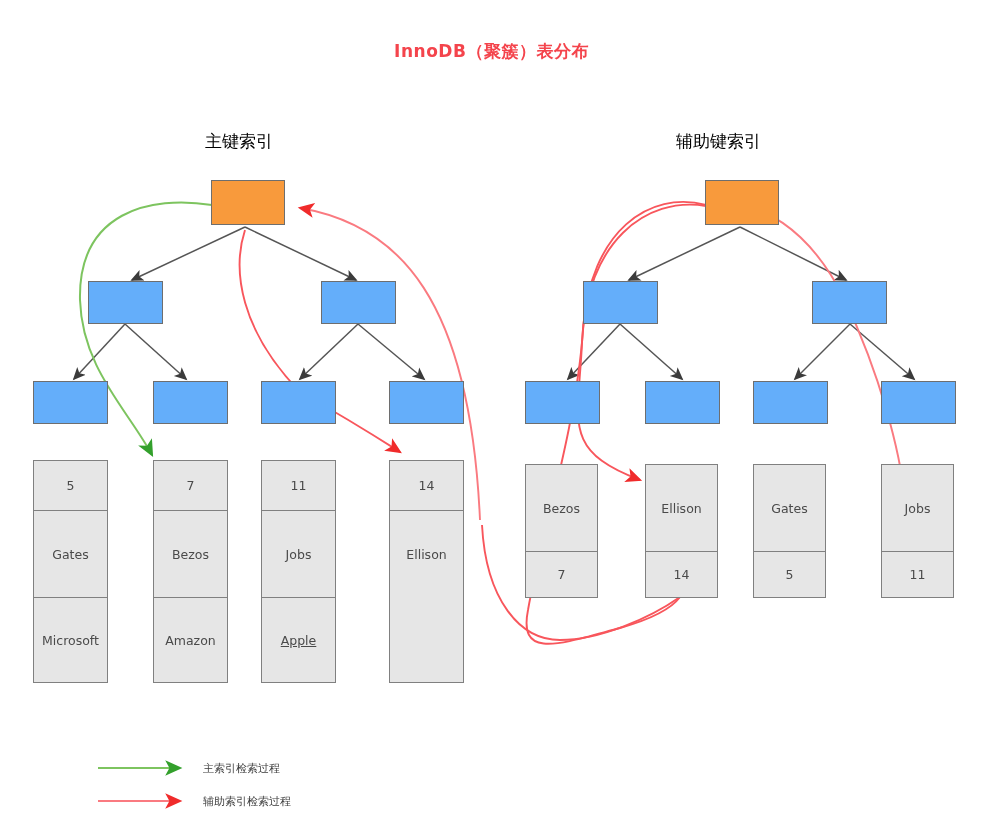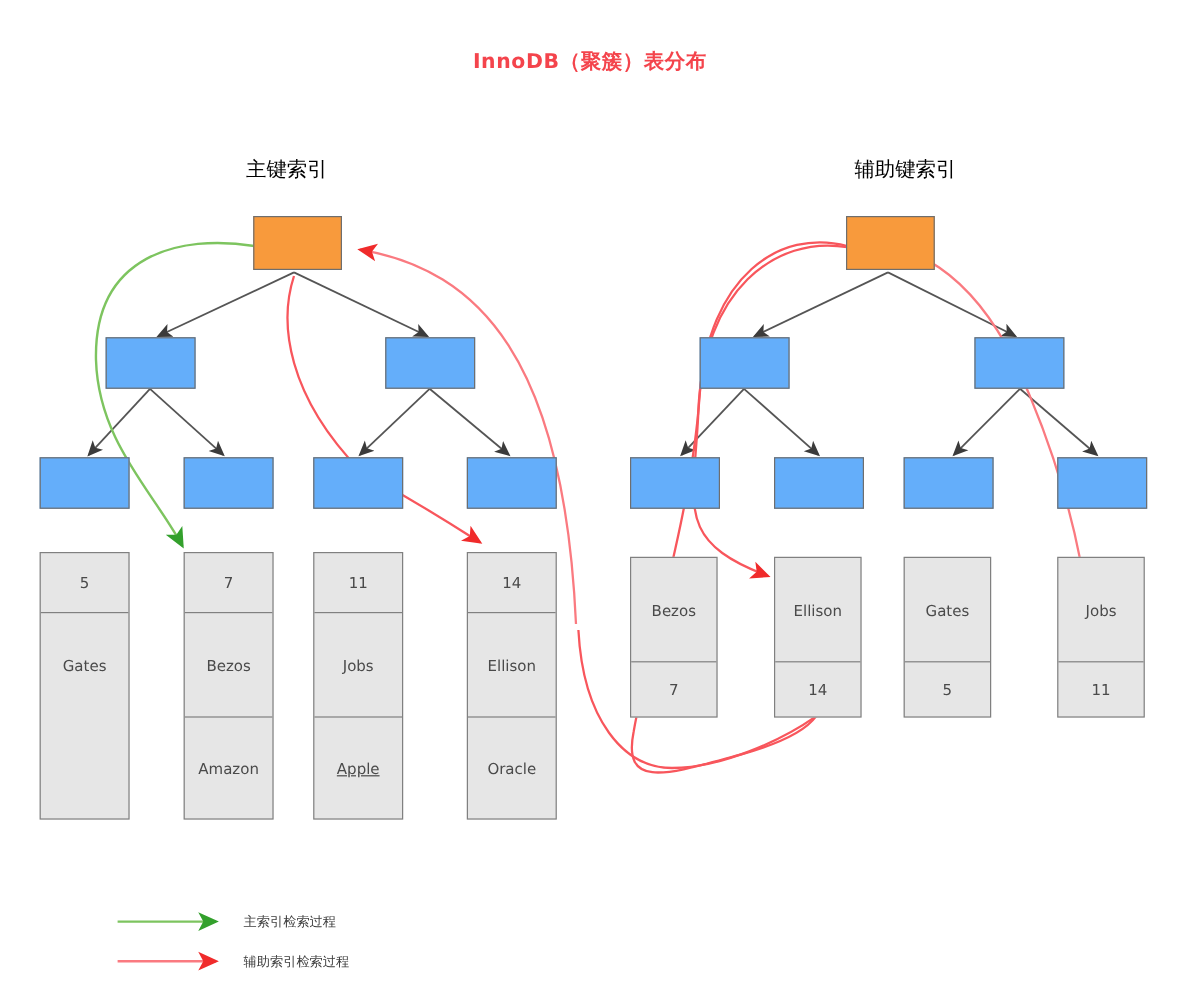--- a/index.html
+++ b/index.html
@@ -84,21 +84,21 @@
   }
 </style>
 </head>
 <body>
 
 <div id="stage">
 
   <div class="title">InnoDB（聚簇）表分布</div>
 
   <div class="section-label" style="left:205px; top:130px;">主键索引</div>
-  <div class="section-label" style="left:712px; top:130px;">辅助键索引</div>
+  <div class="section-label" style="left:676px; top:130px;">辅助键索引</div>
 
   <svg class="edges" viewBox="0 0 983 838">
     <defs>
       <marker id="mk-gray" markerWidth="9" markerHeight="9" refX="7.4" refY="4.5" orient="auto">
         <path d="M0,0.6 L8.6,4.5 L0,8.4 L2.1,4.5 Z" fill="#3b3b3b"></path>
       </marker>
       <marker id="mk-green" markerWidth="9" markerHeight="9" refX="7.4" refY="4.5" orient="auto">
         <path d="M0,0.6 L8.6,4.5 L0,8.4 L2.1,4.5 Z" fill="#33a02c"></path>
       </marker>
       <marker id="mk-red" markerWidth="9" markerHeight="9" refX="7.4" refY="4.5" orient="auto">
@@ -153,38 +153,38 @@
   <div class="node inner" style="left:321px; top:281px; width:75px; height:43px;"></div>
 
   <div class="node inner" style="left:33px; top:381px; width:75px; height:43px;"></div>
   <div class="node inner" style="left:153px; top:381px; width:75px; height:43px;"></div>
   <div class="node inner" style="left:261px; top:381px; width:75px; height:43px;"></div>
   <div class="node inner" style="left:389px; top:381px; width:75px; height:43px;"></div>
 
   <div class="record" style="left:33px; top:460px; width:75px; height:223px;">
     <div class="cell" style="height:50px;">5</div>
     <div class="cell" style="height:87px;">Gates</div>
+    <div class="cell" style="flex:1;">Microsoft</div>
   </div>
 
   <div class="record" style="left:153px; top:460px; width:75px; height:223px;">
     <div class="cell" style="height:50px;">7</div>
     <div class="cell" style="height:87px;">Bezos</div>
     <div class="cell" style="flex:1;">Amazon</div>
   </div>
 
   <div class="record" style="left:261px; top:460px; width:75px; height:223px;">
     <div class="cell" style="height:50px;">11</div>
     <div class="cell" style="height:87px;">Jobs</div>
     <div class="cell" style="flex:1;text-decoration:underline;">Apple</div>
   </div>
 
   <div class="record" style="left:389px; top:460px; width:75px; height:223px;">
     <div class="cell" style="height:50px;">14</div>
     <div class="cell" style="height:87px;">Ellison</div>
-    <div class="cell" style="flex:1;">Oracle</div>
   </div>
 
   <div class="node root" style="left:705px; top:180px; width:74px; height:45px;"></div>
 
   <div class="node inner" style="left:583px; top:281px; width:75px; height:43px;"></div>
   <div class="node inner" style="left:812px; top:281px; width:75px; height:43px;"></div>
 
   <div class="node inner" style="left:525px; top:381px; width:75px; height:43px;"></div>
   <div class="node inner" style="left:645px; top:381px; width:75px; height:43px;"></div>
   <div class="node inner" style="left:753px; top:381px; width:75px; height:43px;"></div>

